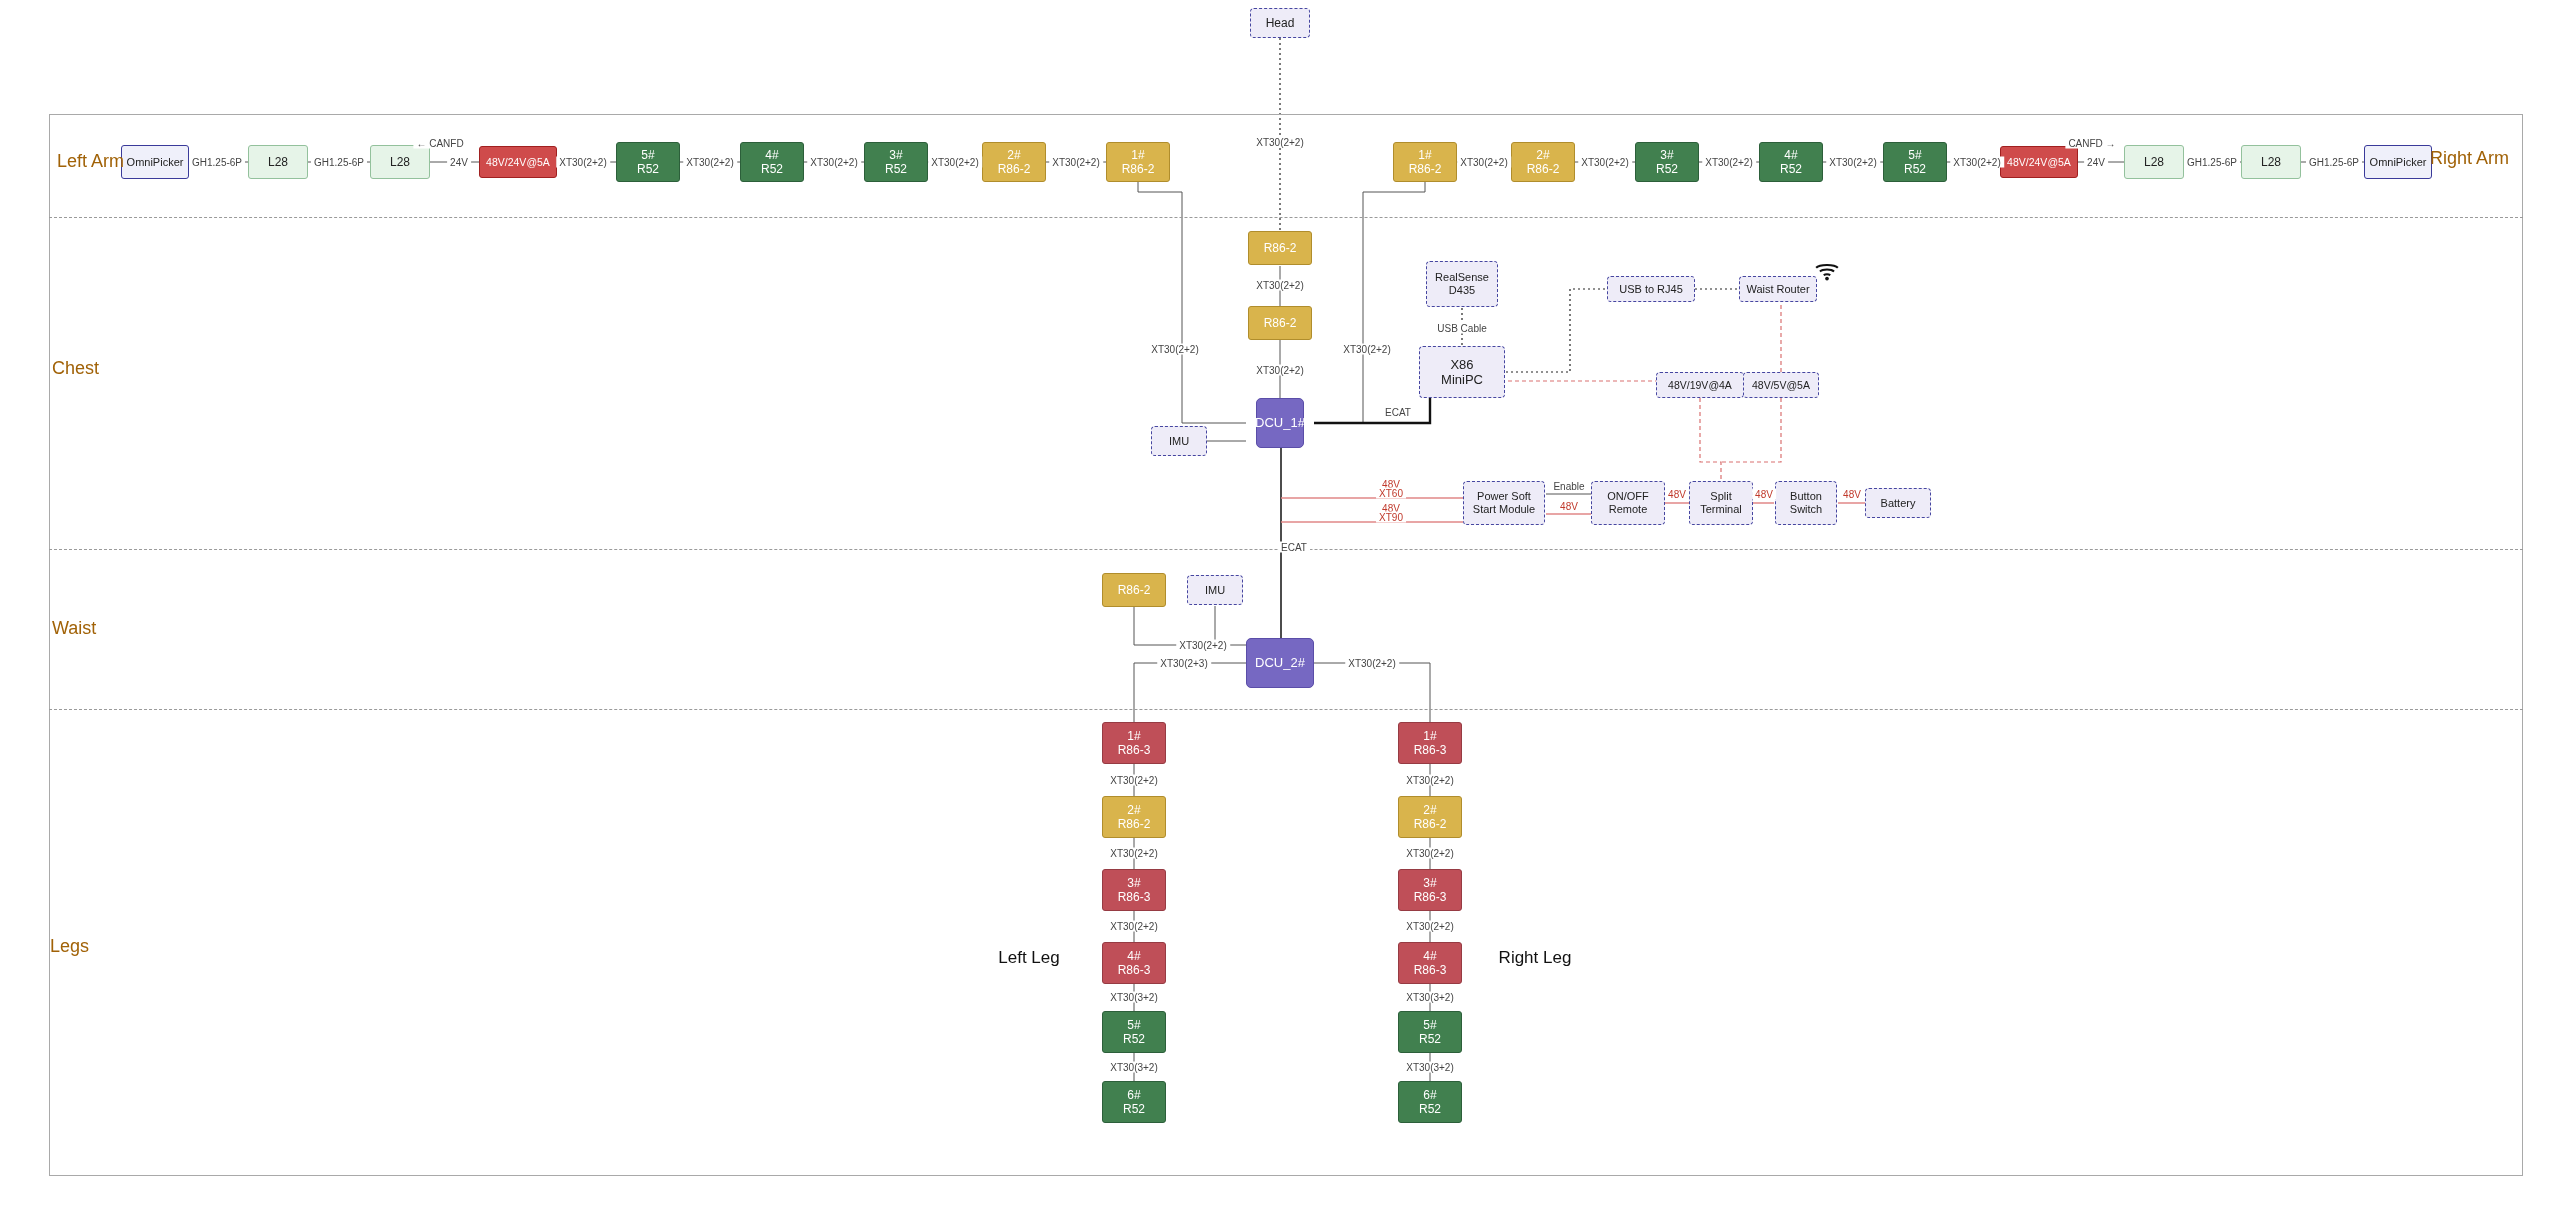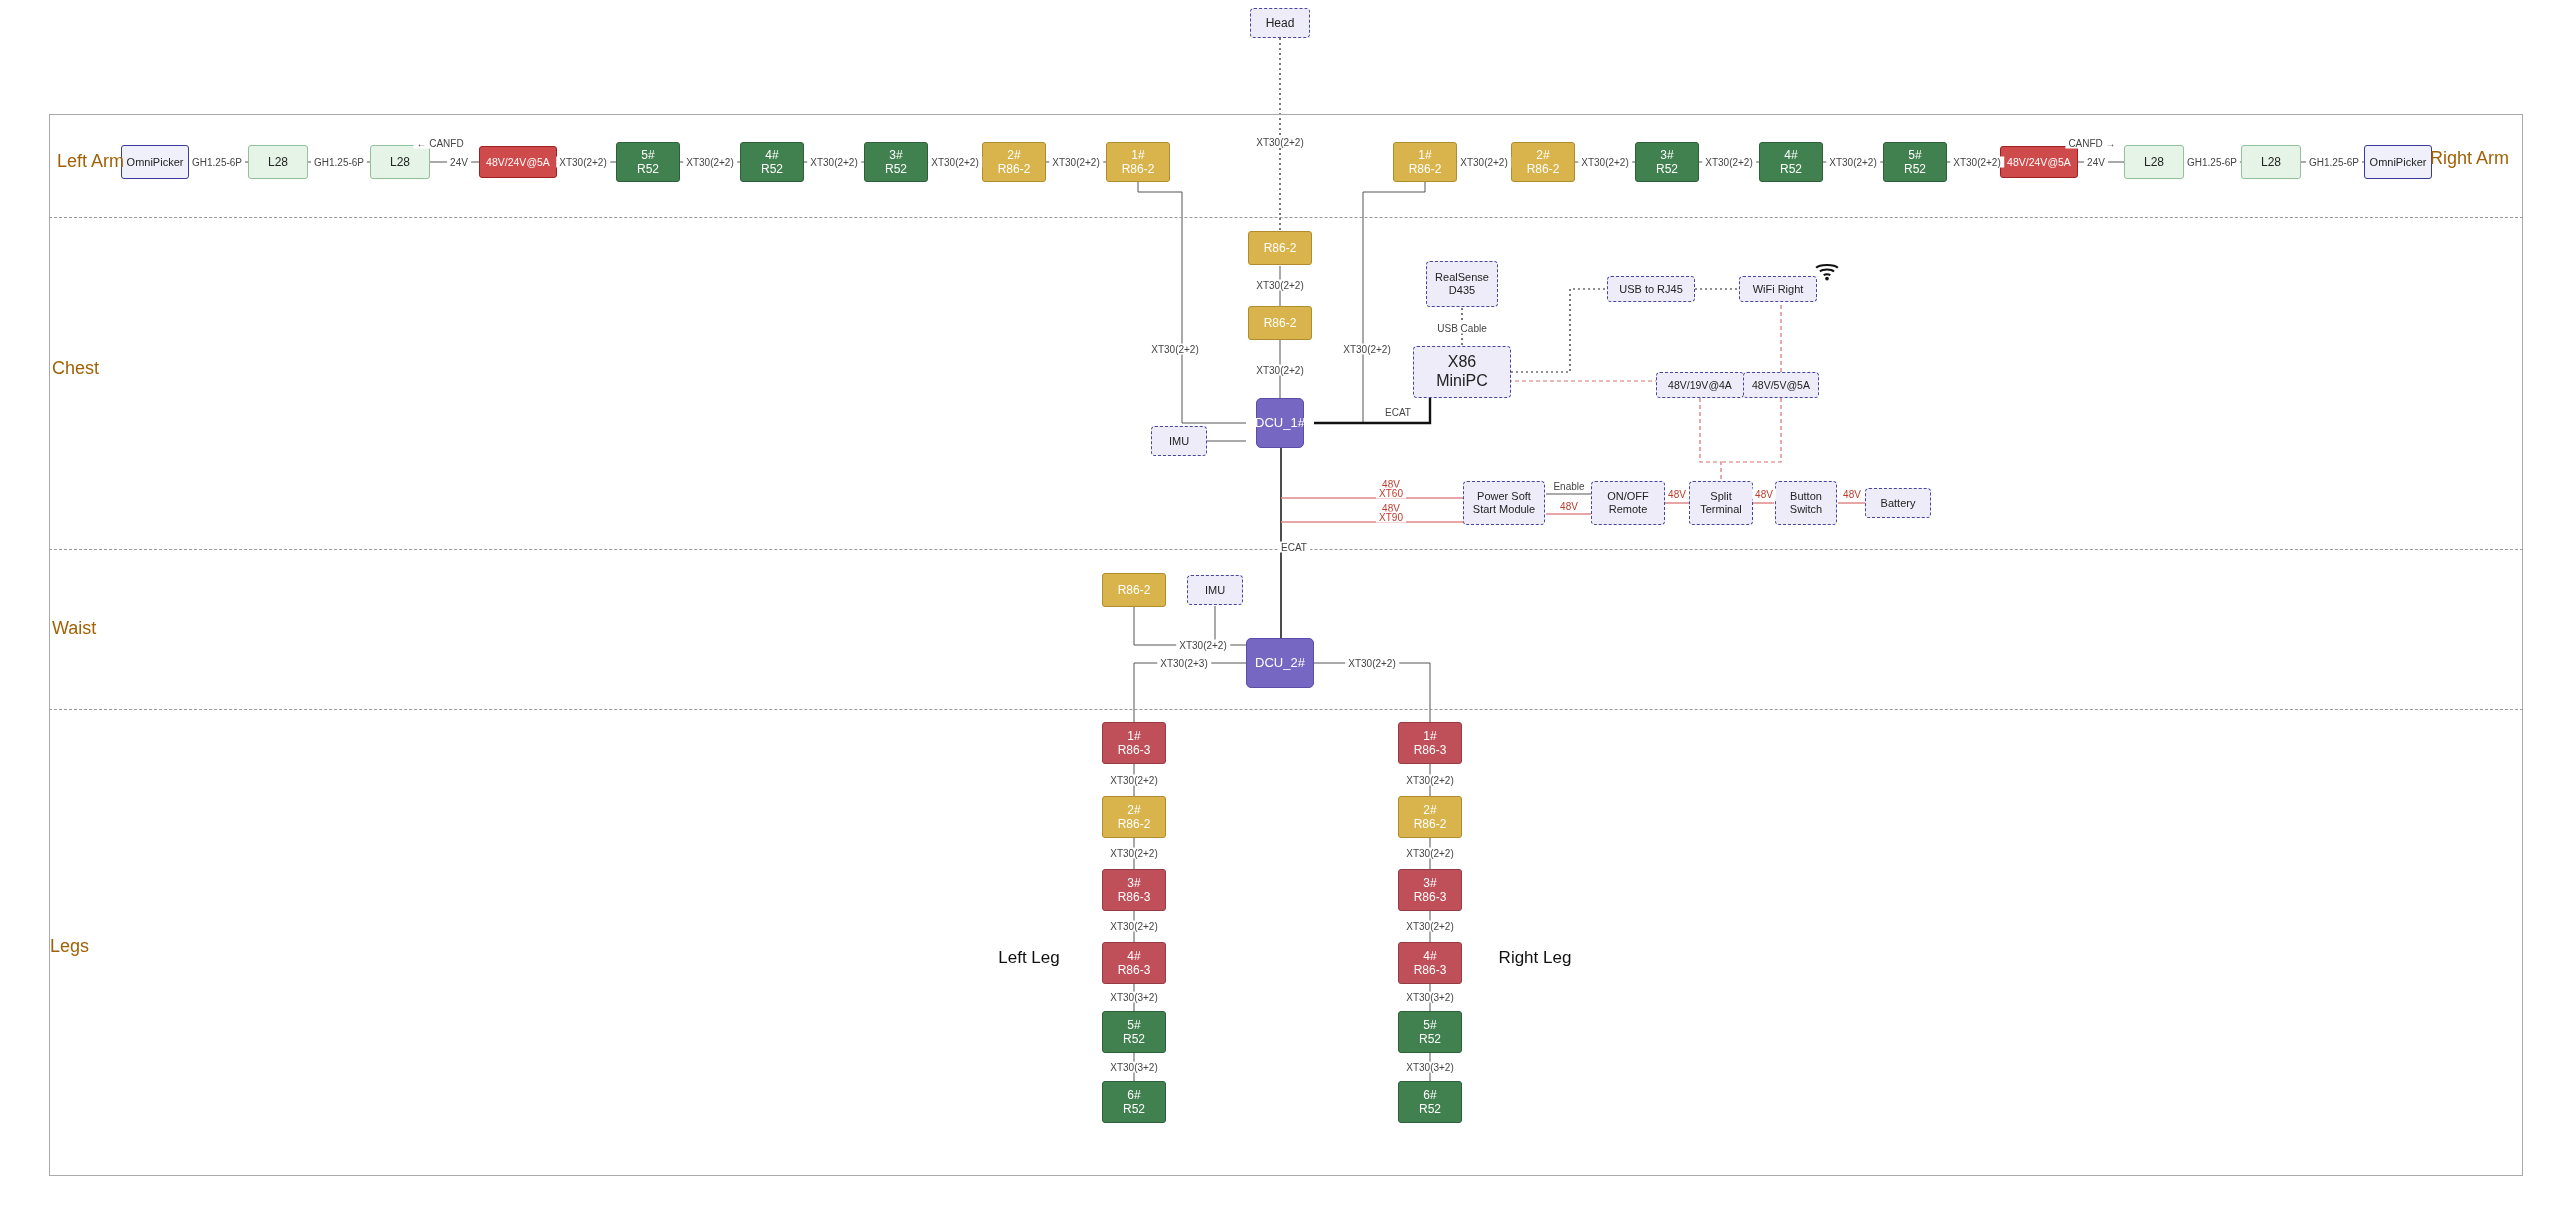--- a/index.html
+++ b/index.html
@@ -196,29 +196,29 @@
   <div class="box lav" style="left:1179px;top:441px;width:56px;height:30px">
       <span>IMU</span>
     </div>
   <div class="elabel" style="left:1398px;top:412px">ECAT</div>
 
   <div class="box lav" style="left:1462px;top:284px;width:72px;height:46px">
       <span>RealSense</span>
       <span>D435</span>
     </div>
   <div class="elabel" style="left:1462px;top:328px">USB Cable</div>
-  <div class="box lav" style="left:1462px;top:372px;width:98px;height:52px;font-size:16px">
+  <div class="box lav" style="left:1462px;top:372px;width:86px;height:52px;font-size:13px">
       <span>X86</span>
       <span>MiniPC</span>
     </div>
   <div class="box lav" style="left:1651px;top:289px;width:88px;height:26px">
       <span>USB to RJ45</span>
     </div>
   <div class="box lav" style="left:1778px;top:289px;width:78px;height:26px">
-      <span>WiFi Right</span>
+      <span>Waist Router</span>
     </div>
   <div class="icon" style="left:1814px;top:260px">
     <svg width="26" height="22" viewBox="0 0 24 20" fill="none">
       <path d="M2 7 C5 3.5 19 3.5 22 7" stroke="#111" stroke-width="1.8"></path>
       <path d="M5.5 10.5 C8 8 16 8 18.5 10.5" stroke="#111" stroke-width="1.8"></path>
       <path d="M9 14 C10.5 12.6 13.5 12.6 15 14" stroke="#111" stroke-width="1.8"></path>
       <circle cx="12" cy="17" r="1.7" fill="#111"></circle>
     </svg>
   </div>
   <div class="box lav" style="left:1700px;top:385px;width:88px;height:26px;font-size:10.5px">

